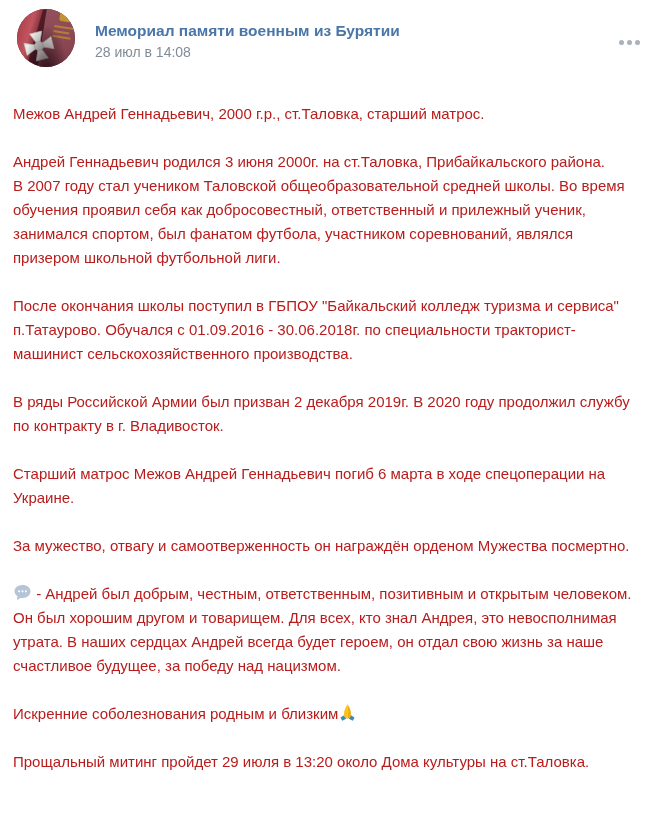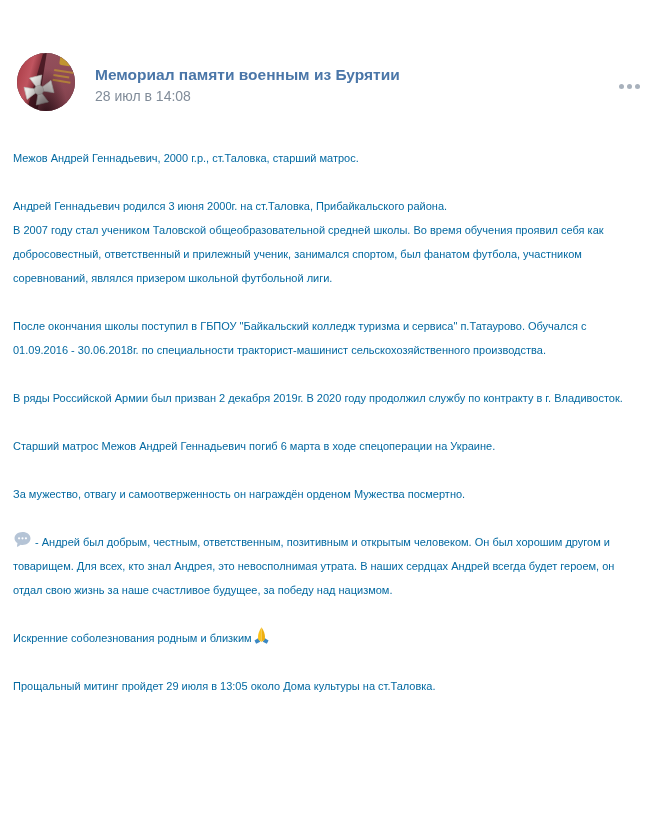--- a/index.html
+++ b/index.html
@@ -13,21 +13,20 @@
     width: 658px;
     height: 827px;
     background: #ffffff;
     overflow: hidden;
   }
   
   .post-header {
     position: relative;
     height: 67px;
     padding-top: 9px;
-    margin-top: 44px;
   }
   .avatar {
     position: absolute;
     left: 17px;
     top: 9px;
     width: 58px;
     height: 58px;
     border-radius: 50%;
     overflow: hidden;
     background: #4d1c26;
@@ -113,23 +112,23 @@
   }
   .menu-dots .dot {
     width: 5px;
     height: 5px;
     border-radius: 50%;
     background: #a8b1bc;
   }
   
   .post-text {
     margin: 26px 25px 0 13px;
-    font-size: 11px;
+    font-size: 15px;
     line-height: 24px;
-    color: #0369a1;
+    color: #b91c1c;
     white-space: pre-wrap;
   }
   .post-text p.para {
     margin: 0 0 24px 0;
   }
   .post-text p.para:last-child {
     margin-bottom: 0;
   }
   .emoji {
     display: inline-block;
@@ -184,15 +183,15 @@
 В 2007 году стал учеником Таловской общеобразовательной средней школы. Во время обучения проявил себя как добросовестный, ответственный и прилежный ученик, занимался спортом, был фанатом футбола, участником соревнований, являлся призером школьной футбольной лиги.</p><p class="para">После окончания школы поступил в ГБПОУ "Байкальский колледж туризма и сервиса" п.Татаурово. Обучался с 01.09.2016 - 30.06.2018г. по специальности тракторист-машинист сельскохозяйственного производства.</p><p class="para">В ряды Российской Армии был призван 2 декабря 2019г. В 2020 году продолжил службу по контракту в г. Владивосток.</p><p class="para">Старший матрос Межов Андрей Геннадьевич погиб 6 марта в ходе спецоперации на Украине.</p><p class="para">За мужество, отвагу и самоотверженность он награждён орденом Мужества посмертно.</p><p class="para"><span class="emoji" role="img" aria-label="💬"><svg viewBox="0 0 20 20">
             <path d="M10 2.2c-4.7 0-8.4 2.9-8.4 6.5 0 2.1 1.2 3.9 3.1 5.1l-.5 3.2c-.1.5.4.8.8.5l3.1-2c.6.1 1.2.2 1.9.2 4.7 0 8.4-2.9 8.4-6.8S14.7 2.2 10 2.2z" fill="#b5c4d6"></path>
             <circle cx="6.4" cy="8.8" r="1.15" fill="#ffffff"></circle>
             <circle cx="10" cy="8.8" r="1.15" fill="#ffffff"></circle>
             <circle cx="13.6" cy="8.8" r="1.15" fill="#ffffff"></circle>
           </svg></span> - Андрей был добрым, честным, ответственным, позитивным и открытым человеком. Он был хорошим другом и товарищем. Для всех, кто знал Андрея, это невосполнимая утрата. В наших сердцах Андрей всегда будет героем, он отдал свою жизнь за наше счастливое будущее, за победу над нацизмом.</p><p class="para">Искренние соболезнования родным и близким<span class="emoji" role="img" aria-label="🙏"><svg viewBox="0 0 20 20">
             <polygon points="2.6,15.2 6.8,12.6 8.6,16.6 4.4,18.6" fill="#3b88c3"></polygon>
             <polygon points="17.4,15.2 13.2,12.6 11.4,16.6 15.6,18.6" fill="#3b88c3"></polygon>
             <path d="M10 1.2 C7.8 4.6 5.6 8.6 6.6 14.4 L10 16.8 Z" fill="#fcc21b"></path>
             <path d="M10 1.2 C12.2 4.6 14.4 8.6 13.4 14.4 L10 16.8 Z" fill="#eeaf12"></path>
-          </svg></span></p><p class="para">Прощальный митинг пройдет 29 июля в 13:05 около Дома культуры на ст.Таловка.</p></div>
+          </svg></span></p><p class="para">Прощальный митинг пройдет 29 июля в 13:20 около Дома культуры на ст.Таловка.</p></div>
 
 </div>
 
 </body></html>

